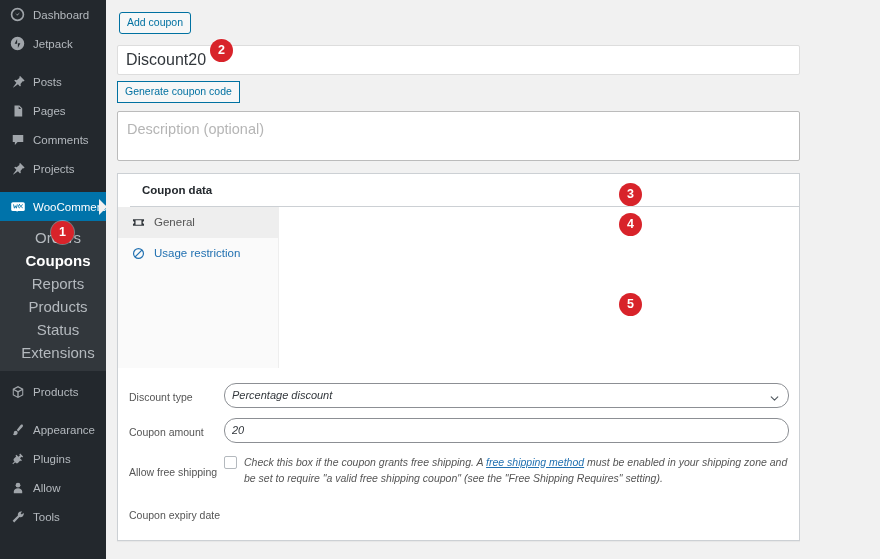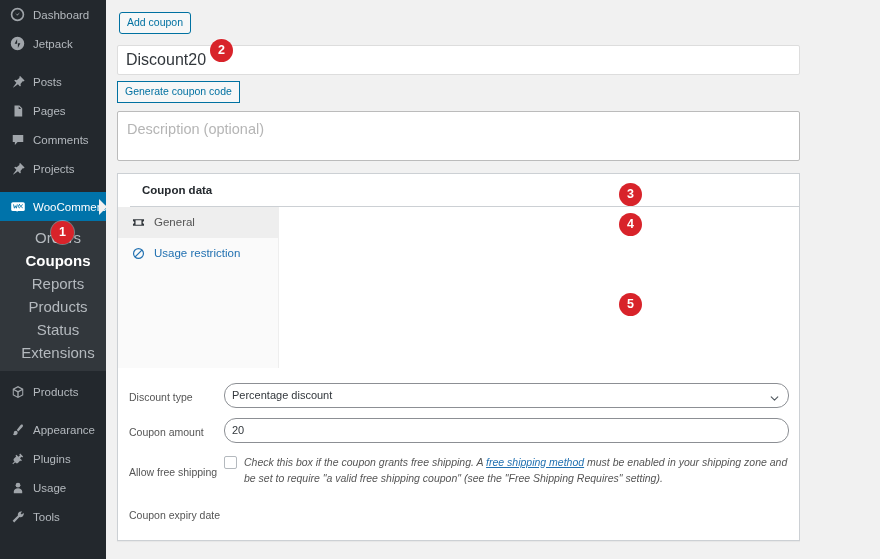--- a/index.html
+++ b/index.html
@@ -245,20 +245,21 @@
     font-size: 11px;
     color: #32373c;
     border: 1px solid #8c8f94;
     border-radius: 12px;
     background: #fff;
     padding: 2px 26px 2px 7px;
     font-family: "Liberation Sans", sans-serif;
     outline: none;
     -webkit-appearance: none;
     appearance: none;
+    font-style: italic;
   }
   .sel-arrow {
     position: absolute;
     right: 9px;
     top: 7px;
     pointer-events: none;
     color: #50575e;
   }
 
   .shipping-row { padding-top: 6px; }
@@ -429,21 +430,21 @@
       <span>Plugins</span>
     </div>
 
     <div class="menu-item">
       <span class="mi-icon">
         <svg width="14" height="14" viewBox="0 0 20 20" fill="currentColor">
             <circle cx="10" cy="6" r="3.4"></circle>
             <path d="M10 10.5c-3.4 0-6 2-6 4.6v2.4h12v-2.4c0-2.6-2.6-4.6-6-4.6z"></path>
           </svg>
       </span>
-      <span>Usage</span>
+      <span>Allow</span>
     </div>
 
     <div class="menu-item">
       <span class="mi-icon">
         <svg width="14" height="14" viewBox="0 0 20 20" fill="currentColor">
             <path d="M14.3 2a4.6 4.6 0 00-4.4 5.9L2.3 15.4 4.6 17.7l7.5-7.6A4.6 4.6 0 0017.9 4l-2.4 2.4-1.8-1.8L16 2.2a4.6 4.6 0 00-1.7-.2z"></path>
           </svg>
       </span>
       <span>Tools</span>
     </div>

